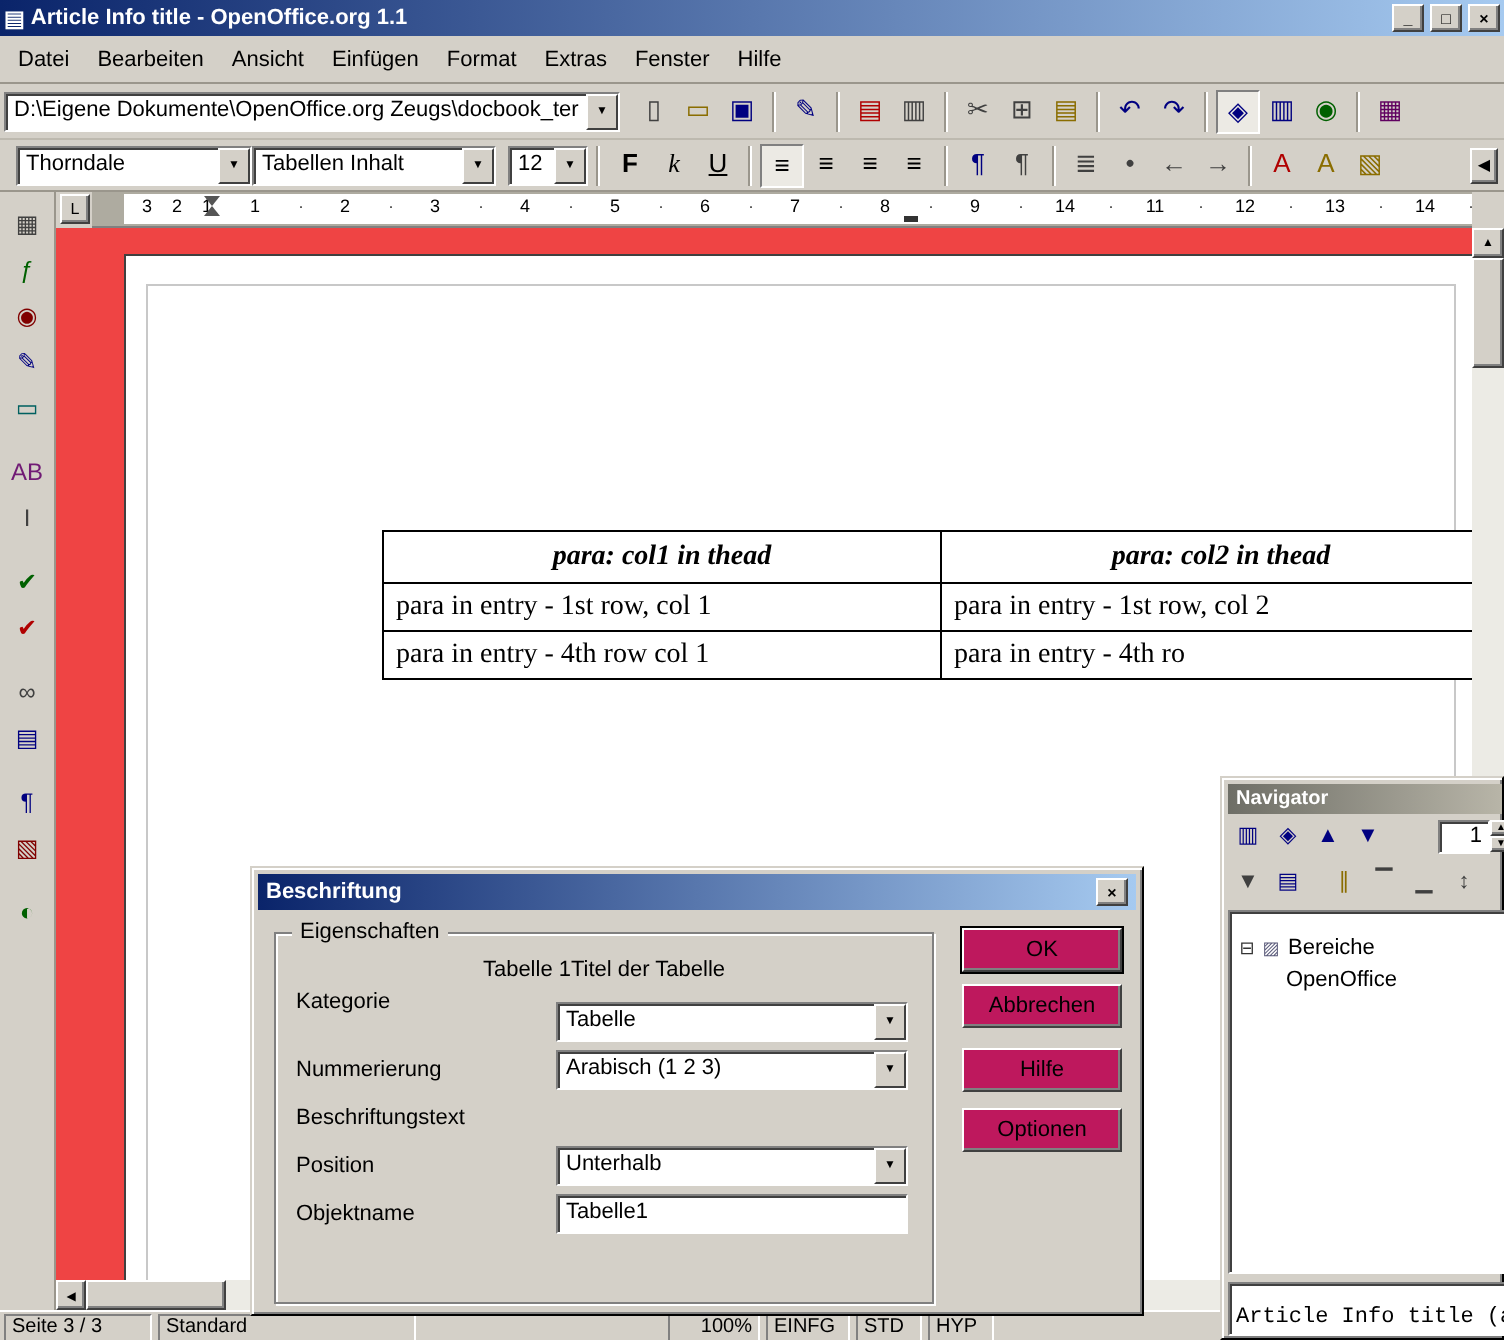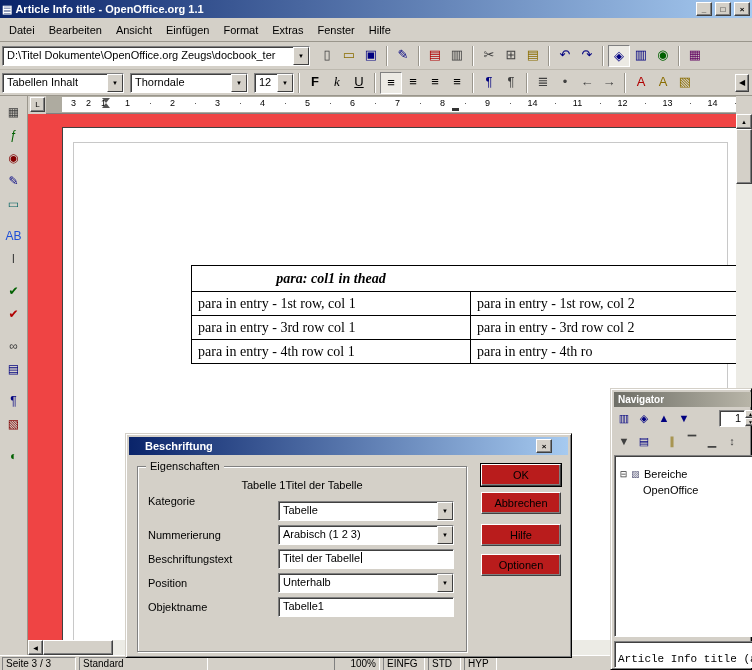--- a/index.html
+++ b/index.html
@@ -113,33 +113,33 @@
   .p3 { left:383px; width:42px; }
   .p4 { left:428px; width:33px; }
   .p5 { left:464px; width:33px; }
 
   
   #dialog { position:absolute; left:125px; top:433px; width:447px; height:225px; z-index:10;
     background:#d4d0c8; border:1px solid; border-color:#d4d0c8 #000 #000 #d4d0c8;
     box-shadow: inset 1px 1px 0 #fff, inset -1px -1px 0 #808080; }
   #dtitle { position:absolute; left:3px; top:3px; right:3px; height:18px;
     background:linear-gradient(90deg,#0a246a,#a6caf0); color:#fff; font-weight:bold;
-    display:flex; align-items:center; padding:0 16px; }
+    display:flex; align-items:center; padding:0 4px; }
   #dtitle .wbtn { margin-left:auto; }
   #dgroup { position:absolute; left:11px; top:32px; width:330px; height:186px;
     border:1px solid #808080; box-shadow: inset 1px 1px 0 #fff, 1px 1px 0 #fff; }
   .glabel { position:absolute; top:-7px; left:8px; background:#d4d0c8; padding:0 4px; }
   .preview { margin-top:12px; text-align:center; }
   .dlabel { position:absolute; left:22px; width:125px; }
   .dfield { position:absolute; left:152px; width:176px; height:20px; }
   .tfield { background:#fff; border:1px solid; border-color:#808080 #fff #fff #808080;
     box-shadow: inset 1px 1px 0 #404040; padding:2px 4px; white-space:nowrap; overflow:hidden; }
   .caret { display:inline-block; width:1px; height:11px; background:#000; vertical-align:-1px; margin-left:1px; }
   .dbtn { position:absolute; left:355px; width:80px; height:22px; text-align:center;
-    line-height:20px; background:#b91c1c; border:1px solid; border-color:#fff #404040 #404040 #fff;
+    line-height:20px; background:#be185d; border:1px solid; border-color:#fff #404040 #404040 #fff;
     box-shadow: inset -1px -1px 0 #808080; }
   .dbtn.default { box-shadow: inset -1px -1px 0 #808080, 0 0 0 1px #000; }
 
   
   #navigator { position:absolute; left:610px; top:388px; width:142px; height:282px; z-index:9;
     background:#d4d0c8; border:1px solid; border-color:#d4d0c8 #000 #000 #d4d0c8;
     box-shadow: inset 1px 1px 0 #fff, inset -1px -1px 0 #808080; }
   #ntitle { position:absolute; left:3px; top:3px; right:0; height:15px;
     background:linear-gradient(90deg,#6e6e66,#b8b5a8); color:#fff; font-weight:bold;
     font-size:10px; display:flex; align-items:center; padding:0 4px; }
@@ -182,21 +182,21 @@
     <span class="mitem">Ansicht</span>
     <span class="mitem">Einfügen</span>
     <span class="mitem">Format</span>
     <span class="mitem">Extras</span>
     <span class="mitem">Fenster</span>
     <span class="mitem">Hilfe</span>
   </div>
 
 <div id="funcbar">
   <div class="combo" id="urlbox">
-    <span class="cval">D:\Titel Dokumente\OpenOffice.org Zeugs\docbook_ter</span>
+    <span class="cval">D:\Eigene Dokumente\OpenOffice.org Zeugs\docbook_ter</span>
     <span class="cbtn">▼</span>
   </div>
   <span class="tbgap"></span>
   <span class="tgroup">
       <span class="ticon" style="color: rgb(64, 64, 64);">▯</span>
       <span class="ticon" style="color: rgb(138, 109, 0);">▭</span>
       <span class="ticon" style="color: rgb(0, 0, 128);">▣</span>
     </span>
   <span class="sep"></span>
   <span class="tgroup">
@@ -224,26 +224,26 @@
       <span class="ticon" style="color: rgb(0, 0, 128);">▥</span>
       <span class="ticon" style="color: rgb(0, 96, 0);">◉</span>
     </span>
   <span class="sep"></span>
   <span class="tgroup">
       <span class="ticon" style="color: rgb(96, 0, 96);">▦</span>
     </span>
 </div>
 
 <div id="objbar">
+  <div class="combo" id="fontbox">
+    <span class="cval">Thorndale</span>
+    <span class="cbtn">▼</span>
+  </div>
   <div class="combo" id="stylebox">
     <span class="cval">Tabellen Inhalt</span>
-    <span class="cbtn">▼</span>
-  </div>
-  <div class="combo" id="fontbox">
-    <span class="cval">Thorndale</span>
     <span class="cbtn">▼</span>
   </div>
   <div class="combo" id="sizebox">
     <span class="cval">12</span>
     <span class="cbtn">▼</span>
   </div>
   <span class="sep"></span>
   <span class="ticon bold-i">F</span>
   <span class="ticon italic-i">k</span>
   <span class="ticon under-i">U</span>
@@ -277,21 +277,21 @@
   <span id="more-btn" class="btn3">◀</span>
 </div>
 
 <div id="maintb">
 
 <span class="ticon" style="color: rgb(64, 64, 64);">▦</span>
     <span class="ticon" style="color: rgb(0, 96, 0);">ƒ</span>
     <span class="ticon" style="color: rgb(128, 0, 0);">◉</span>
     <span class="ticon" style="color: rgb(0, 0, 128);">✎</span>
     <span class="ticon" style="color: rgb(0, 96, 96);">▭</span>
-    <span class="ticon gap" style="color: #1d4ed8;">AB</span>
+    <span class="ticon gap" style="color: #701a75;">AB</span>
     <span class="ticon" style="color: rgb(64, 64, 64);">I</span>
     <span class="ticon gap" style="color: rgb(0, 96, 0);">✔</span>
     <span class="ticon" style="color: rgb(176, 0, 0);">✔</span>
     <span class="ticon gap" style="color: rgb(64, 64, 64);">∞</span>
     <span class="ticon" style="color: rgb(0, 0, 128);">▤</span>
     <span class="ticon gap" style="color: rgb(0, 0, 128);">¶</span>
     <span class="ticon" style="color: rgb(128, 0, 0);">▧</span>
     <span class="ticon gap" style="color: rgb(0, 96, 0);">◐</span>
   </div>
 
@@ -327,30 +327,27 @@
   </div>
   <div id="tab-marker"></div>
 </div>
 
 <div id="docarea">
   <div id="page">
     <div id="boundary"></div>
     <div id="dtable">
       <div class="trow th">
         <div class="tc c1">para: col1 in thead</div>
+        <div class="tc c2">para: col2 in thead</div>
       </div>
       <div class="trow">
         <div class="tc c1">para in entry - 1st row, col 1</div>
         <div class="tc c2">para in entry - 1st row, col 2</div>
       </div>
       <div class="trow">
-        <div class="tc c1">para in entry - 3rd row col 1</div>
-        <div class="tc c2">para in entry - 3rd row col 2</div>
-      </div>
-      <div class="trow">
         <div class="tc c1">para in entry - 4th row col 1</div>
         <div class="tc c2">para in entry - 4th ro</div>
       </div>
     </div>
   </div>
 </div>
 
 <div id="vscroll">
   <span id="vs-up" class="sbtn btn3">▲</span>
   <span id="vs-thumb" class="btn3"></span>
@@ -388,23 +385,20 @@
     <span class="cbtn">▼</span>
   </div>
 
   <span class="dlabel" style="top:95px">Nummerierung</span>
   <div class="combo dfield" style="top:91px">
     <span class="cval">Arabisch (1 2 3)</span>
     <span class="cbtn">▼</span>
   </div>
 
   <span class="dlabel" style="top:119px">Beschriftungstext</span>
-  <div class="tfield dfield" style="top:115px">
-    <span>Titel der Tabelle</span><span class="caret"></span>
-  </div>
 
   <span class="dlabel" style="top:143px">Position</span>
   <div class="combo dfield" style="top:139px">
     <span class="cval">Unterhalb</span>
     <span class="cbtn">▼</span>
   </div>
 
   <span class="dlabel" style="top:167px">Objektname</span>
   <div class="tfield dfield" style="top:163px">
     <span>Tabelle1</span>

